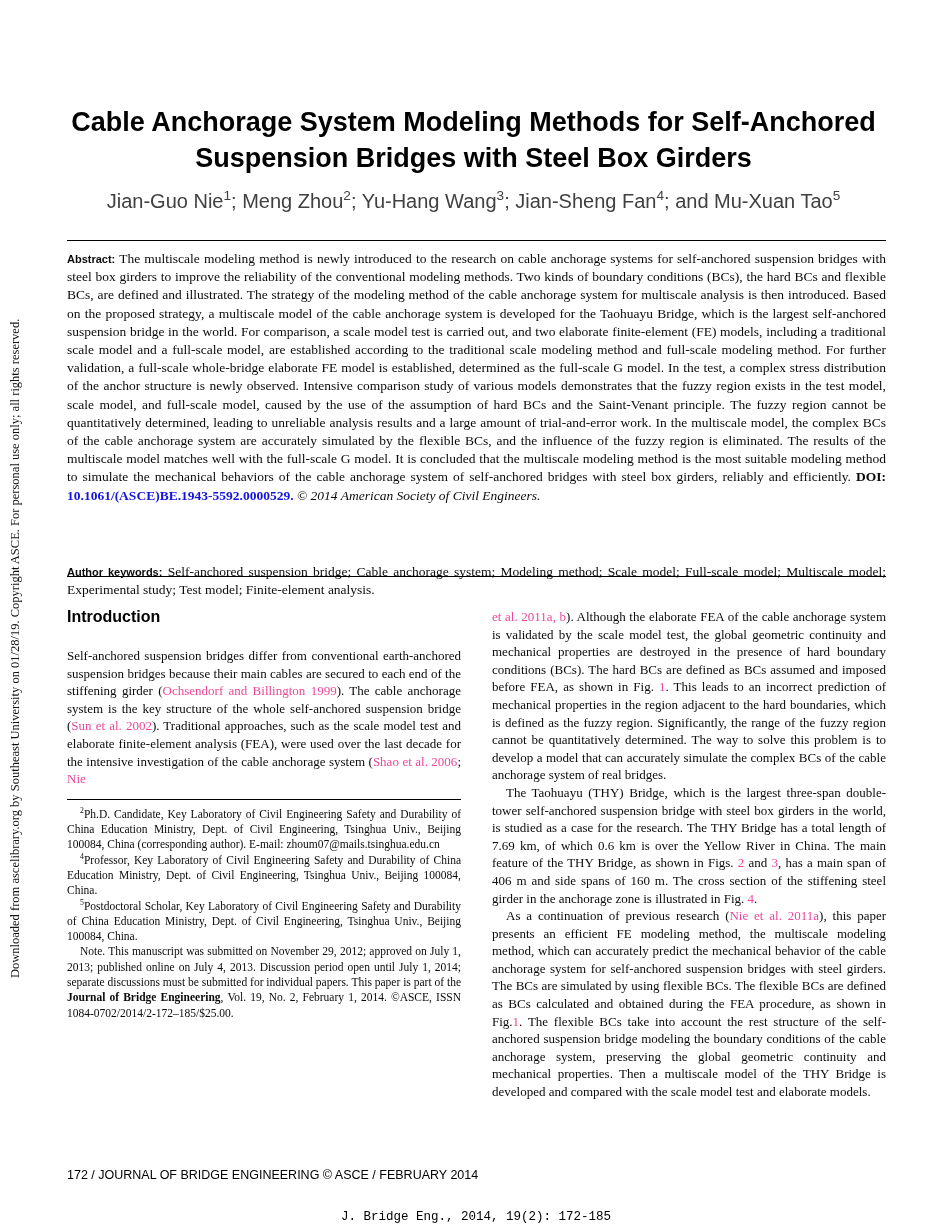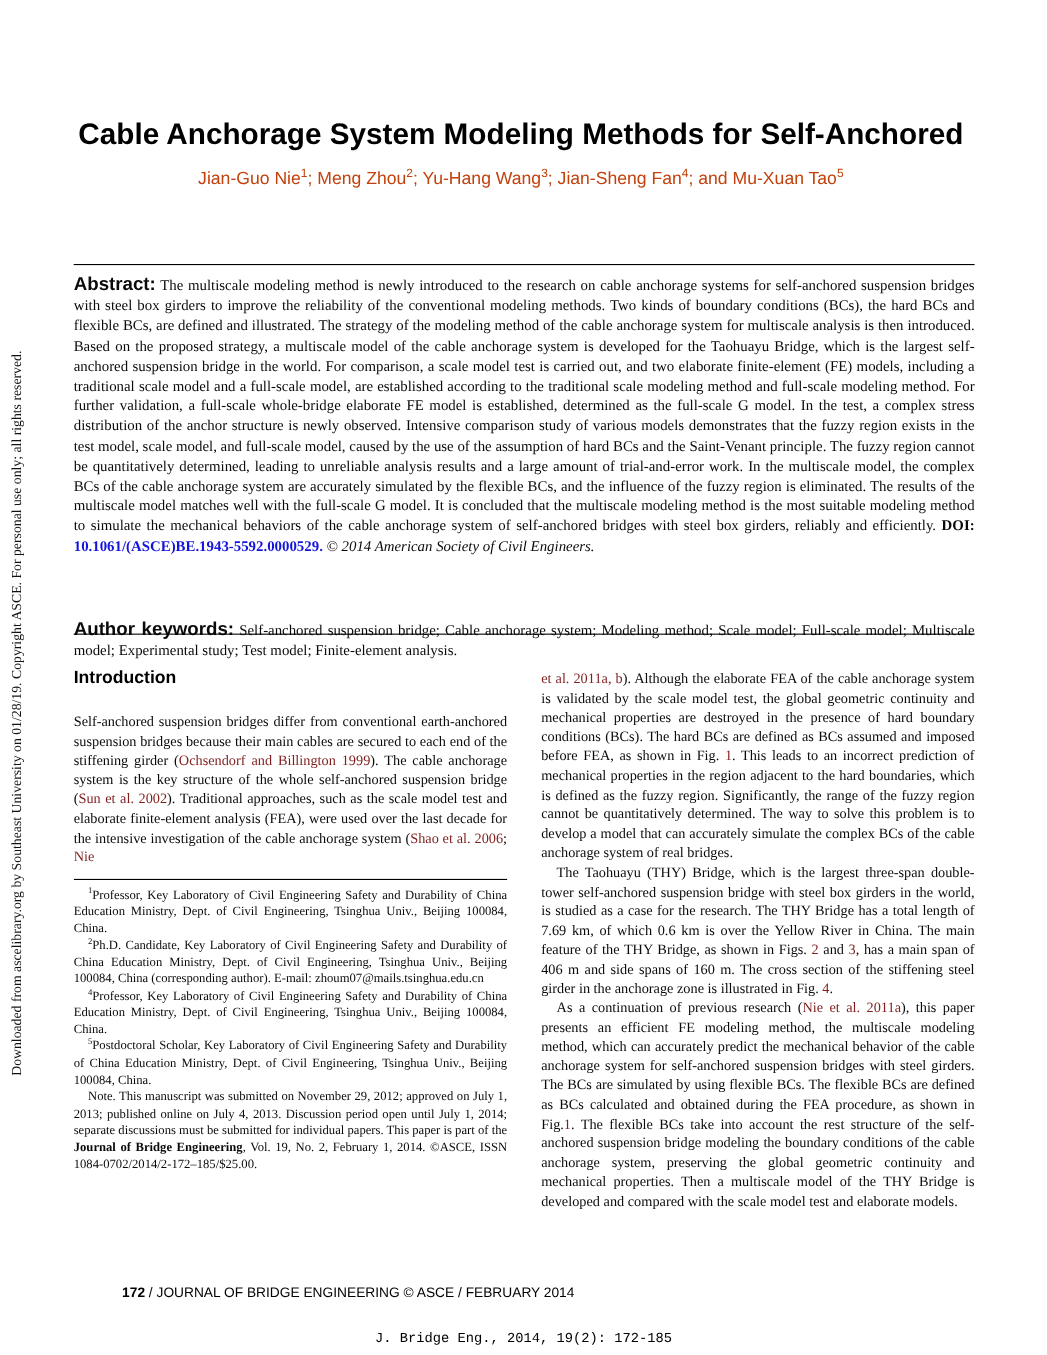--- a/index.html
+++ b/index.html
@@ -14,86 +14,86 @@
     transform:rotate(-90deg); transform-origin:0 0;
     font-size:12.5px; white-space:nowrap; color:#111;
   }
 
   
   .header { position:absolute; top:104px; left:0; right:5px; text-align:center; }
   .title {
     margin:0; font-family:"Liberation Sans", sans-serif;
     font-weight:bold; font-size:27px; line-height:36px; color:#000;
   }
-  .authors { margin-top:14px; font-family:"Liberation Sans", sans-serif; font-size:16px; color:#c2410c; }
+  .authors { margin-top:14px; font-family:"Liberation Sans", sans-serif; font-size:20px; color:#404040; }
 
   .rule { position:absolute; left:67px; width:819px; border:none; border-top:1.6px solid #000; margin:0; }
   .rule-top { top:240px; }
   .rule-mid { top:576px; }
 
   .abstract, .keywords {
     position:absolute; left:67px; width:819px; margin:0;
     text-align:justify; font-size:13.5px; line-height:18.2px;
   }
   .abstract { top:250px; }
   .keywords { top:563px; }
-  .label { font-family:"Liberation Sans", sans-serif; font-weight:bold; font-size:17px; }
+  .label { font-family:"Liberation Sans", sans-serif; font-weight:bold; font-size:11px; }
 
   
   .columns { position:absolute; top:608px; left:67px; width:820px; height:556px; display:flex; gap:31px; overflow:hidden; }
   .col { width:394px; }
   .section-heading { font-family:"Liberation Sans", sans-serif; font-size:16px; font-weight:bold; margin:0 0 21px 0; color:#000; }
   .body { margin:0; text-align:justify; font-size:13px; line-height:17.6px; }
   .indent { text-indent:14px; }
 
   .fnrule { border:none; border-top:1px solid #000; margin:11px 0 7px 0; width:100%; }
   .footnotes p { margin:0; text-align:justify; font-size:11.5px; line-height:15.3px; text-indent:13px; }
 
   
   .sup { vertical-align:super; font-size:68%; line-height:0; }
-  .link { color:#7f1d1d; }
+  .link { color:#ec4899; }
   .doi  { color:#1414dd; font-weight:bold; }
   .b  { font-weight:bold; }
   .i  { font-style:italic;margin-top:16px; }
   .bi { font-weight:bold; }
 
   
   .runfoot { position:absolute; top:1168px; left:67px; font-family:"Liberation Sans", sans-serif; font-size:12.5px; color:#000; }
-  .runfoot .pg { font-weight:bold;margin-left:44px; }
+  .runfoot .pg { font-weight:normal; }
   .citefoot { position:absolute; top:1210px; left:0; width:100%; text-align:center; font-size:12.5px; color:#000;font-family:Liberation Mono, monospace; }
 </style>
 </head>
 <body>
 
 <div class="page">
 
   <div class="watermark">Downloaded from ascelibrary.org by Southeast University on 01/28/19. Copyright ASCE. For personal use only; all rights reserved.</div>
 
   <div class="header">
     <h1 class="title">
       <span>Cable Anchorage System Modeling Methods for Self-Anchored</span><br>
+      <span>Suspension Bridges with Steel Box Girders</span>
     </h1>
     <div class="authors"><span>Jian-Guo Nie</span><span class="sup">1</span><span>; Meng Zhou</span><span class="sup">2</span><span>; Yu-Hang Wang</span><span class="sup">3</span><span>; Jian-Sheng Fan</span><span class="sup">4</span><span>; and Mu-Xuan Tao</span><span class="sup">5</span></div>
   </div>
 
   <hr class="rule rule-top">
 
   <p class="abstract"><span class="label">Abstract:</span><span><span> The multiscale modeling method is newly introduced to the research on cable anchorage systems for self-anchored suspension bridges with steel box girders to improve the reliability of the conventional modeling methods. Two kinds of boundary conditions (BCs), the hard BCs and flexible BCs, are defined and illustrated. The strategy of the modeling method of the cable anchorage system for multiscale analysis is then introduced. Based on the proposed strategy, a multiscale model of the cable anchorage system is developed for the Taohuayu Bridge, which is the largest self-anchored suspension bridge in the world. For comparison, a scale model test is carried out, and two elaborate finite-element (FE) models, including a traditional scale model and a full-scale model, are established according to the traditional scale modeling method and full-scale modeling method. For further validation, a full-scale whole-bridge elaborate FE model is established, determined as the full-scale G model. In the test, a complex stress distribution of the anchor structure is newly observed. Intensive comparison study of various models demonstrates that the fuzzy region exists in the test model, scale model, and full-scale model, caused by the use of the assumption of hard BCs and the Saint-Venant principle. The fuzzy region cannot be quantitatively determined, leading to unreliable analysis results and a large amount of trial-and-error work. In the multiscale model, the complex BCs of the cable anchorage system are accurately simulated by the flexible BCs, and the influence of the fuzzy region is eliminated. The results of the multiscale model matches well with the full-scale G model. It is concluded that the multiscale modeling method is the most suitable modeling method to simulate the mechanical behaviors of the cable anchorage system of self-anchored bridges with steel box girders, reliably and efficiently. </span><span class="b">DOI: </span><span class="doi">10.1061/(ASCE)BE.1943-5592.0000529.</span><span> </span><span class="i">© 2014 American Society of Civil Engineers.</span></span></p>
 
   <p class="keywords"><span class="label">Author keywords:</span><span> Self-anchored suspension bridge; Cable anchorage system; Modeling method; Scale model; Full-scale model; Multiscale model; Experimental study; Test model; Finite-element analysis.</span></p>
 
   <hr class="rule rule-mid">
 
   <div class="columns">
     <div class="col">
       <h2 class="section-heading">Introduction</h2>
       <p class="body"><span>Self-anchored suspension bridges differ from conventional earth-anchored suspension bridges because their main cables are secured to each end of the stiffening girder (</span><span class="link">Ochsendorf and Billington 1999</span><span>). The cable anchorage system is the key structure of the whole self-anchored suspension bridge (</span><span class="link">Sun et al. 2002</span><span>). Traditional approaches, such as the scale model test and elaborate finite-element analysis (FEA), were used over the last decade for the intensive investigation of the cable anchorage system (</span><span class="link">Shao et al. 2006</span><span>; </span><span class="link">Nie</span></p>
       <hr class="fnrule">
       <div class="footnotes">
-        <p><span class="sup">1</span><span>Professor, Key Laboratory of Civil Engineering Safety and Durability of China Education Ministry, Dept. of Civil Engineering, Tsinghua Univ., Beijing 100084, China.</span></p>
         <p><span class="sup">2</span><span>Ph.D. Candidate, Key Laboratory of Civil Engineering Safety and Durability of China Education Ministry, Dept. of Civil Engineering, Tsinghua Univ., Beijing 100084, China (corresponding author). E-mail: zhoum07@mails.tsinghua.edu.cn</span></p>
         <p><span class="sup">4</span><span>Professor, Key Laboratory of Civil Engineering Safety and Durability of China Education Ministry, Dept. of Civil Engineering, Tsinghua Univ., Beijing 100084, China.</span></p>
         <p><span class="sup">5</span><span>Postdoctoral Scholar, Key Laboratory of Civil Engineering Safety and Durability of China Education Ministry, Dept. of Civil Engineering, Tsinghua Univ., Beijing 100084, China.</span></p>
         <p><span>Note. This manuscript was submitted on November 29, 2012; approved on July 1, 2013; published online on July 4, 2013. Discussion period open until July 1, 2014; separate discussions must be submitted for individual papers. This paper is part of the </span><span class="bi">Journal of Bridge Engineering</span><span>, Vol. 19, No. 2, February 1, 2014. ©ASCE, ISSN 1084-0702/2014/2-172–185/$25.00.</span></p>
       </div>
     </div>
     <div class="col">
       <p class="body"><span class="link">et al. 2011a, b</span><span>). Although the elaborate FEA of the cable anchorage system is validated by the scale model test, the global geometric continuity and mechanical properties are destroyed in the presence of hard boundary conditions (BCs). The hard BCs are defined as BCs assumed and imposed before FEA, as shown in Fig. </span><span class="link">1</span><span>. This leads to an incorrect prediction of mechanical properties in the region adjacent to the hard boundaries, which is defined as the fuzzy region. Significantly, the range of the fuzzy region cannot be quantitatively determined. The way to solve this problem is to develop a model that can accurately simulate the complex BCs of the cable anchorage system of real bridges.</span></p>
       <p class="body indent"><span>The Taohuayu (THY) Bridge, which is the largest three-span double-tower self-anchored suspension bridge with steel box girders in the world, is studied as a case for the research. The THY Bridge has a total length of 7.69 km, of which 0.6 km is over the Yellow River in China. The main feature of the THY Bridge, as shown in Figs. </span><span class="link">2</span><span> and </span><span class="link">3</span><span>, has a main span of 406 m and side spans of 160 m. The cross section of the stiffening steel girder in the anchorage zone is illustrated in Fig. </span><span class="link">4</span><span>.</span></p>
       <p class="body indent"><span>As a continuation of previous research (</span><span class="link">Nie et al. 2011a</span><span>), this paper presents an efficient FE modeling method, the multiscale modeling method, which can accurately predict the mechanical behavior of the cable anchorage system for self-anchored suspension bridges with steel girders. The BCs are simulated by using flexible BCs. The flexible BCs are defined as BCs calculated and obtained during the FEA procedure, as shown in Fig.</span><span class="link">1</span><span>. The flexible BCs take into account the rest structure of the self-anchored suspension bridge modeling the boundary conditions of the cable anchorage system, preserving the global geometric continuity and mechanical properties. Then a multiscale model of the THY Bridge is developed and compared with the scale model test and elaborate models.</span></p>

